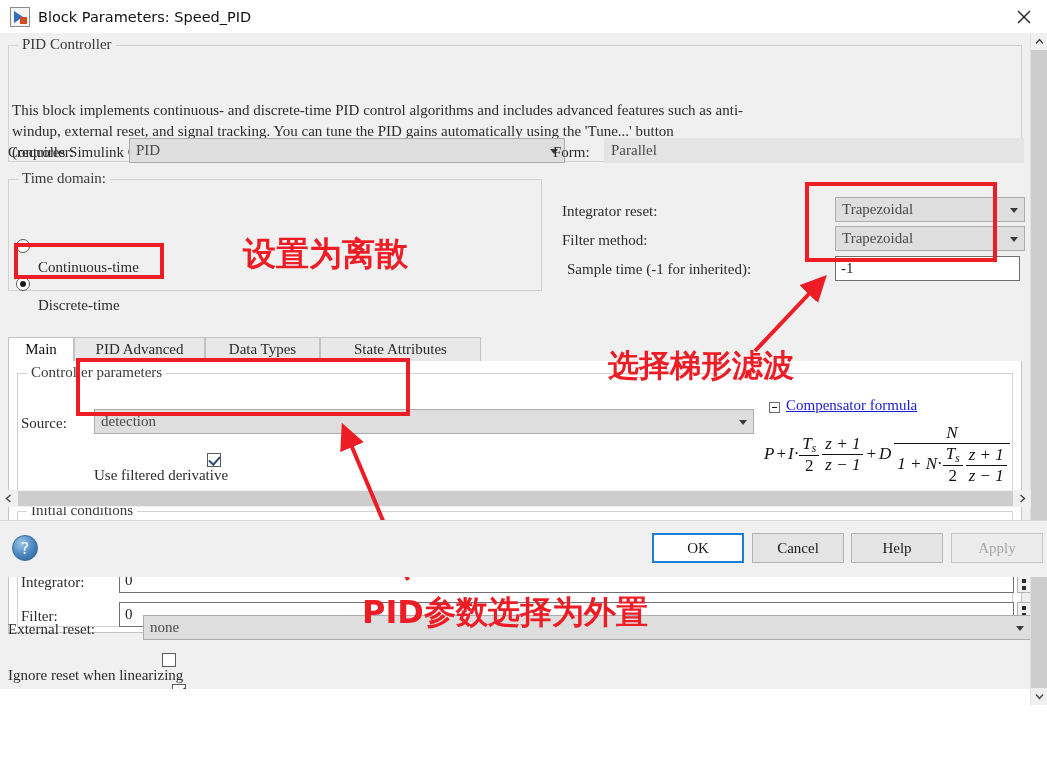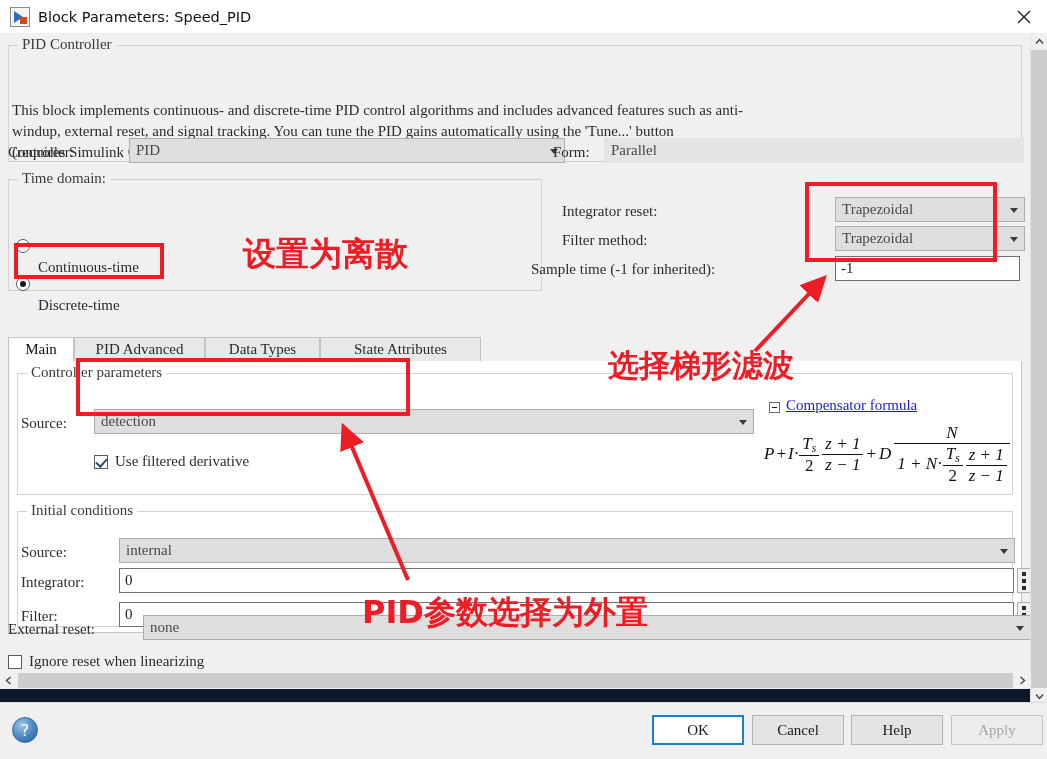--- a/index.html
+++ b/index.html
@@ -4,22 +4,22 @@
 <style>
   html, body {
     margin: 0; padding: 0;
     width: 1047px; height: 759px;
     overflow: hidden;
     background: #ffffff;
     font-family: "Liberation Serif", "DejaVu Serif", serif;
   }
   #app {
     position: relative;
-    width: 1047px; height: 759px;
-    background: #0f172a;
+    width: 1047px; height: 577px;
+    background: #86efac;
     box-sizing: border-box;
   }
 
   
   .titlebar {
     position: absolute; left: 0; top: 0;
     width: 1047px; height: 33px;
     background: #ffffff;
     border-bottom: 1px solid #cfcfcf;
     display: flex; align-items: center;
@@ -176,21 +176,21 @@
     position: relative; flex: 0 0 auto; cursor: pointer;
   }
   .radio.checked::after {
     content: ""; position: absolute;
     left: 3px; top: 3px; width: 6px; height: 6px;
     border-radius: 50%; background: #1a1a1a;
   }
   .radio-label { font-size: 15px; color: #2b2b2b; white-space: nowrap; margin-top: 44px; }
 
   
-  .check-row { position: absolute; display: flex; align-items: center; }
+  .check-row { position: absolute; display: flex; align-items: flex-end; flex-direction: column; }
   .checkbox {
     width: 14px; height: 14px;
     border: 1px solid #5a5a5a; background: #fff;
     box-sizing: border-box; margin-right: 7px;
     position: relative; flex: 0 0 auto; cursor: pointer;
   }
   .checkbox.checked::after {
     content: ""; position: absolute;
     left: 3px; top: 0px; width: 5px; height: 9px;
     border: solid #2b4b7a; border-width: 0 2px 2px 0;
@@ -370,21 +370,21 @@
     <div class="lbl" style="left:562px; top:170px;">Integrator reset:</div>
     <div class="combo" style="left:835px; top:164px; width:190px; height:25px;">
       <span>Trapezoidal</span>
       <span class="arrow"></span>
     </div>
     <div class="lbl" style="left:562px; top:199px;">Filter method:</div>
     <div class="combo" style="left:835px; top:193px; width:190px; height:25px;">
       <span>Trapezoidal</span>
       <span class="arrow"></span>
     </div>
-    <div class="lbl" style="left:531px; top:228px;font-family:Liberation Serif, serif;">Sample time (-1 for inherited):</div>
+    <div class="lbl" style="left:567px; top:228px;font-family:Liberation Serif, serif;">Sample time (-1 for inherited):</div>
     <div class="textbox" style="left:835px; top:223px; width:185px; height:25px;">
       <span>-1</span>
     </div>
 
     <div class="tabstrip">
       <div class="tabs-line"></div>
       <div class="tab active" style="left:0px; width:66px;">
         <span>Main</span>
       </div>
       <div class="tab" style="left:66px; width:131px;">

